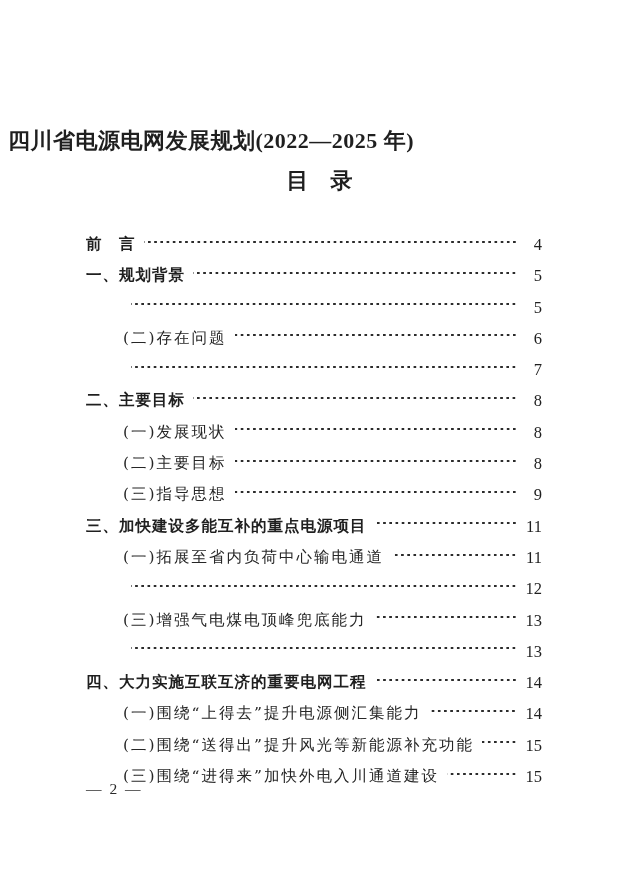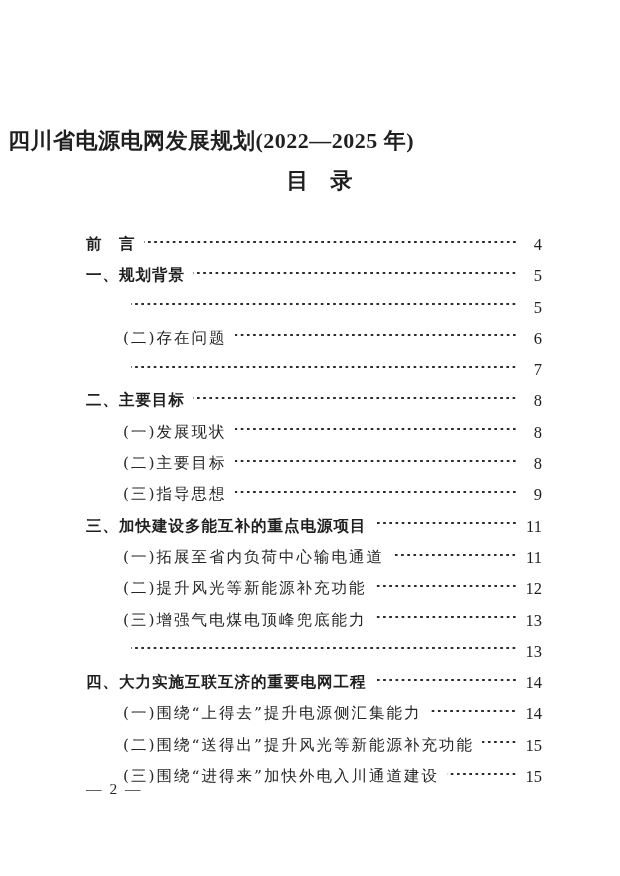--- a/index.html
+++ b/index.html
@@ -149,21 +149,20 @@
       <span class="toc-label">三、加快建设多能互补的重点电源项目</span>
       <span class="leader"></span>
       <span class="toc-page">11</span>
     </div>
       <div class="toc-row section">
       <span class="toc-label">(一)拓展至省内负荷中心输电通道</span>
       <span class="leader"></span>
       <span class="toc-page">11</span>
     </div>
       <div class="toc-row section">
-      <span class="toc-label">(二)提升风光等新能源补充功能</span>
       <span class="leader"></span>
       <span class="toc-page">12</span>
     </div>
       <div class="toc-row section">
       <span class="toc-label">(三)增强气电煤电顶峰兜底能力</span>
       <span class="leader"></span>
       <span class="toc-page">13</span>
     </div>
       <div class="toc-row section">
       <span class="leader"></span>

